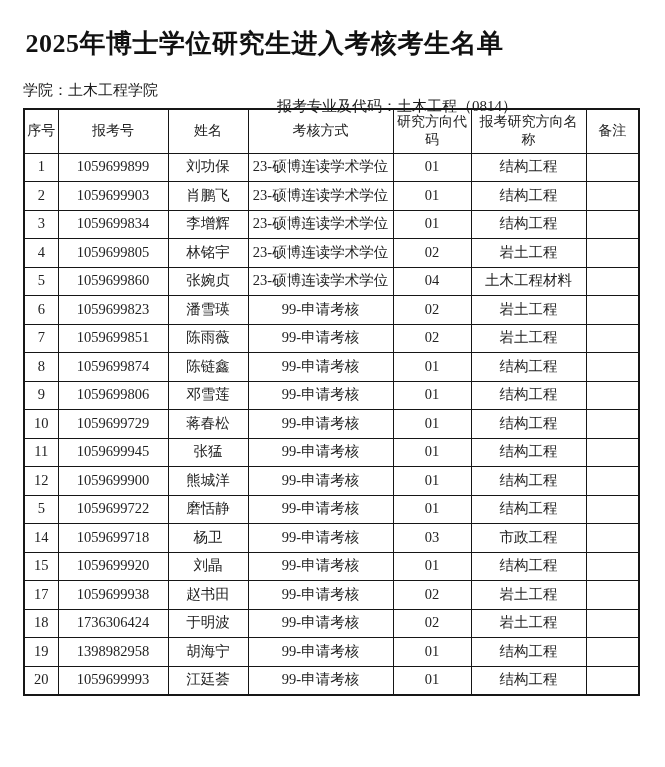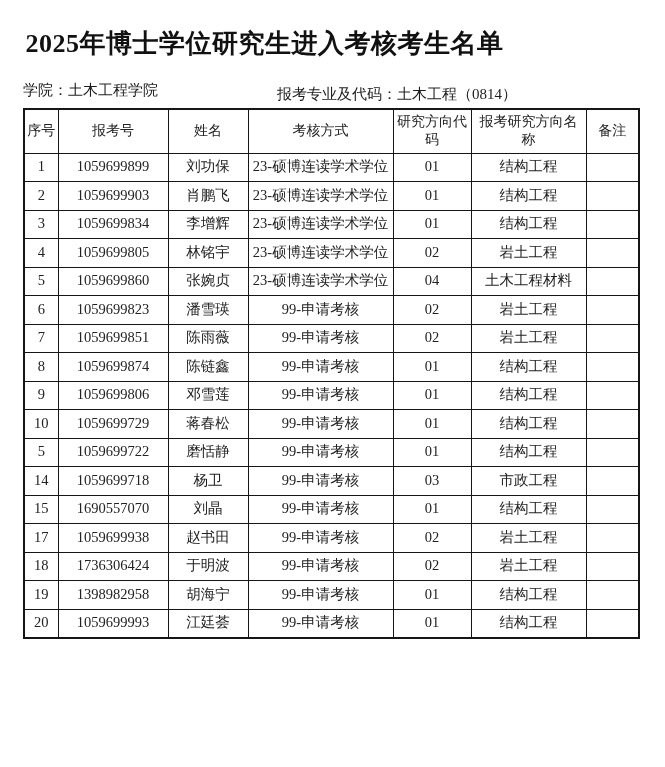--- a/index.html
+++ b/index.html
@@ -25,21 +25,21 @@
 
   .meta-line {
     position: relative;
     height: 20px;
     margin-top: 20px;
     font-size: 15px;
     color: #1c1c1c;
     padding-left: 12px;
   }
   .meta-college { position: absolute; left: 23px; top: 0; }
-  .meta-major   { position: absolute; left: 277px; top: 4px; }
+  .meta-major   { position: absolute; left: 277px; top: 16px; }
 
   table.roster {
     position: absolute;
     left: 23px;
     top: 108px;
     width: 615px;
     border-collapse: collapse;
     table-layout: fixed;
     border: 2px solid #161616;
   }
@@ -175,40 +175,58 @@
         <tr>
           <td>10</td>
           <td>1059699729</td>
           <td>蒋春松</td>
           <td>99-申请考核</td>
           <td>01</td>
           <td>结构工程</td>
           <td></td>
         </tr>
         <tr>
+          <td>11</td>
+          <td>1059699945</td>
+          <td>张猛</td>
+          <td>99-申请考核</td>
+          <td>01</td>
+          <td>结构工程</td>
+          <td></td>
+        </tr>
+        <tr>
+          <td>12</td>
+          <td>1059699900</td>
+          <td>熊城洋</td>
+          <td>99-申请考核</td>
+          <td>01</td>
+          <td>结构工程</td>
+          <td></td>
+        </tr>
+        <tr>
           <td>5</td>
           <td>1059699722</td>
           <td>磨恬静</td>
           <td>99-申请考核</td>
           <td>01</td>
           <td>结构工程</td>
           <td></td>
         </tr>
         <tr>
           <td>14</td>
           <td>1059699718</td>
           <td>杨卫</td>
           <td>99-申请考核</td>
           <td>03</td>
           <td>市政工程</td>
           <td></td>
         </tr>
         <tr>
           <td>15</td>
-          <td>1690557070</td>
+          <td>1059699920</td>
           <td>刘晶</td>
           <td>99-申请考核</td>
           <td>01</td>
           <td>结构工程</td>
           <td></td>
         </tr>
         <tr>
           <td>17</td>
           <td>1059699938</td>
           <td>赵书田</td>

